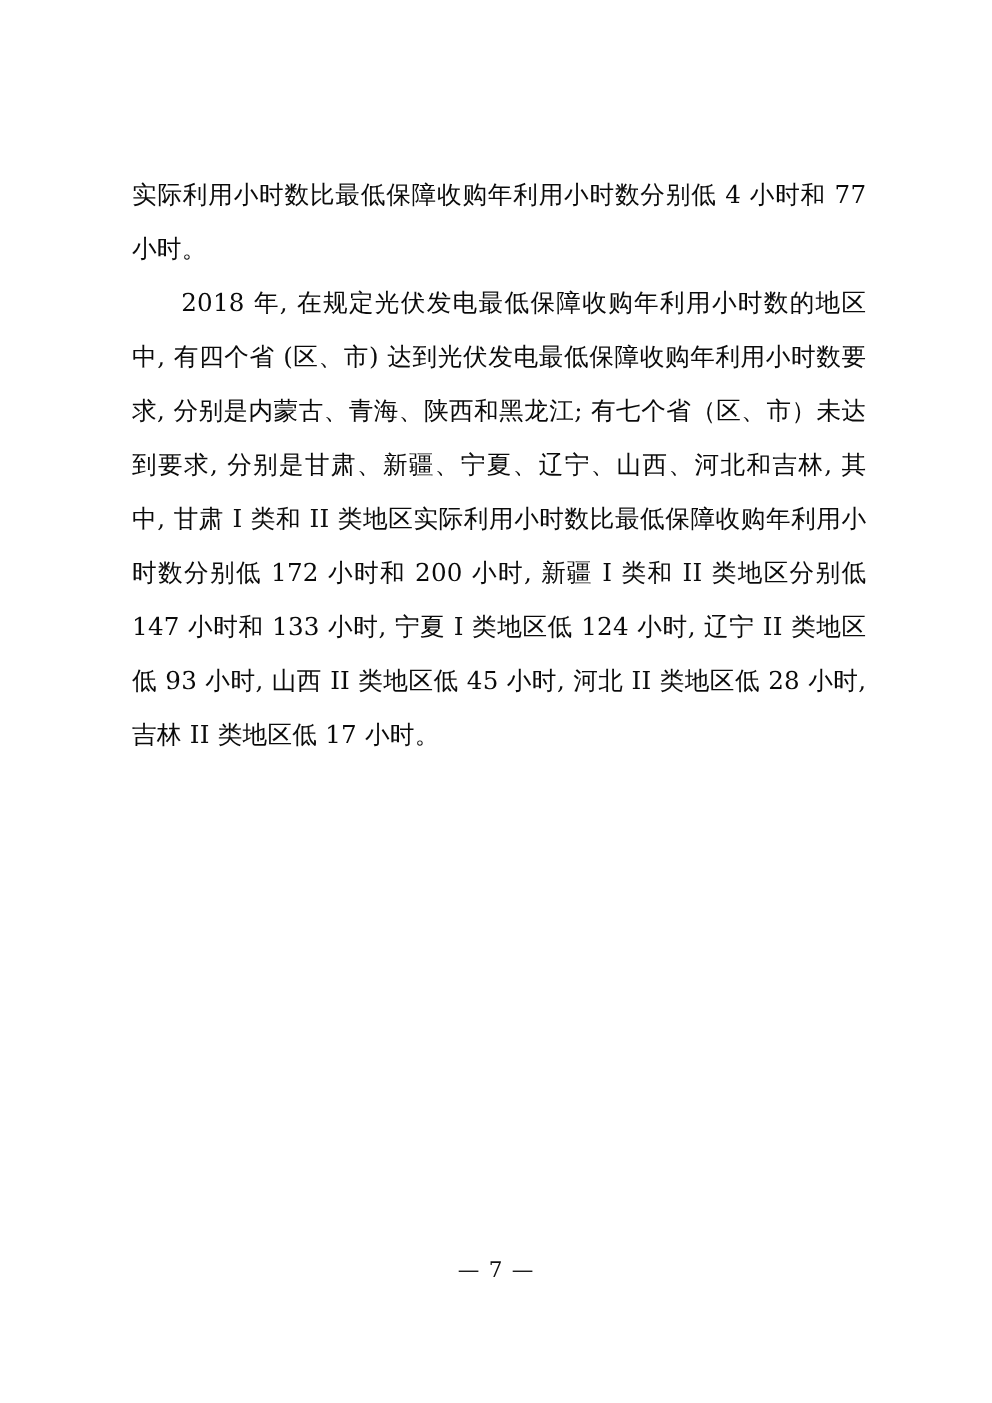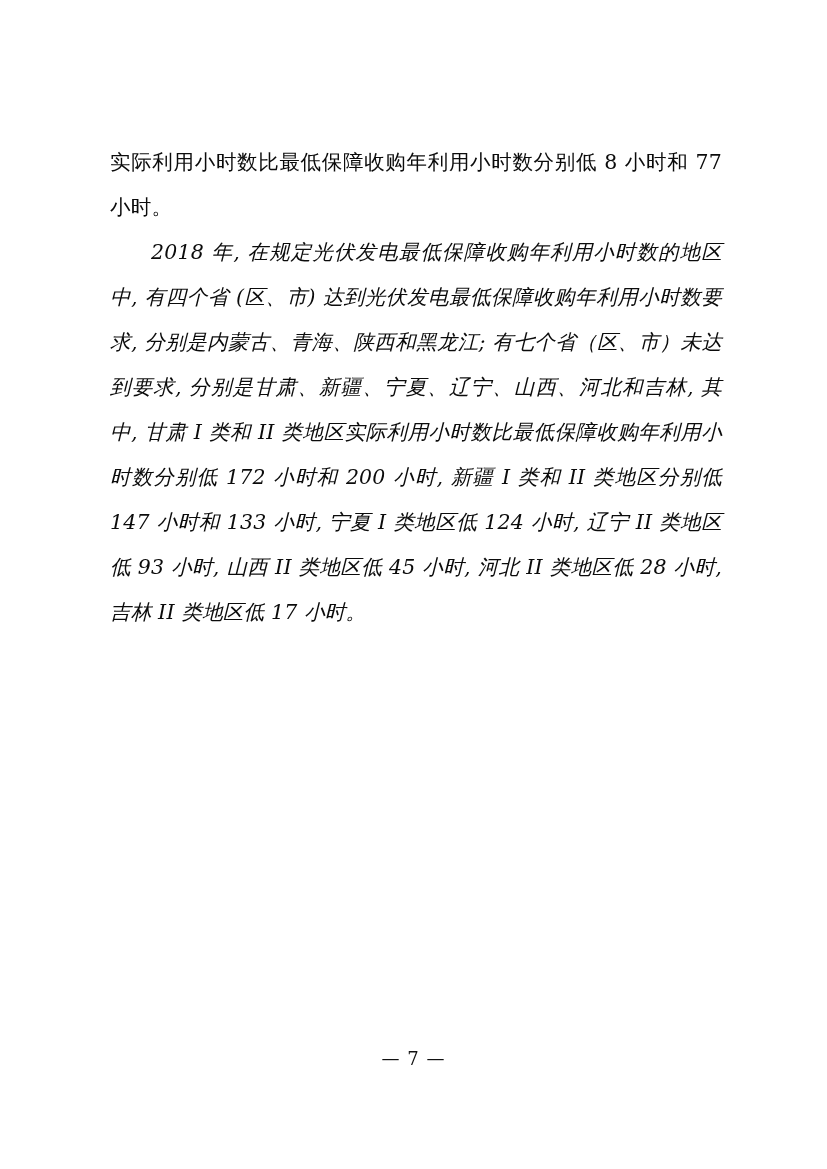--- a/index.html
+++ b/index.html
@@ -33,21 +33,20 @@
     font-size: 20.5px;
     line-height: 45px;
     letter-spacing: 0.2px;
     text-align: justify;
     text-justify: inter-ideograph;
     margin: 0;
     color: #0b0b0b;
   }
   .para.indent {
     text-indent: 41px;
-    font-style: italic;
   }
   .para + .para {
     margin-top: 0;
   }
   .footer {
     position: absolute;
     left: 0;
     top: 1048px;
     width: 827px;
     text-align: center;
@@ -56,19 +55,19 @@
     color: #111111;
     font-family: "DejaVu Serif", "Liberation Serif", serif;
   }
 </style>
 </head>
 <body>
 
 <div class="page">
 
   <div class="content">
-    <p class="para">实际利用小时数比最低保障收购年利用小时数分别低 8 小时和 77 小时。</p>
+    <p class="para">实际利用小时数比最低保障收购年利用小时数分别低 4 小时和 77 小时。</p>
     <p class="para indent">2018 年, 在规定光伏发电最低保障收购年利用小时数的地区中, 有四个省 (区、市) 达到光伏发电最低保障收购年利用小时数要求, 分别是内蒙古、青海、陕西和黑龙江; 有七个省（区、市）未达到要求, 分别是甘肃、新疆、宁夏、辽宁、山西、河北和吉林, 其中, 甘肃 I 类和 II 类地区实际利用小时数比最低保障收购年利用小时数分别低 172 小时和 200 小时, 新疆 I 类和 II 类地区分别低 147 小时和 133 小时, 宁夏 I 类地区低 124 小时, 辽宁 II 类地区低 93 小时, 山西 II 类地区低 45 小时, 河北 II 类地区低 28 小时, 吉林 II 类地区低 17 小时。</p>
   </div>
 
   <div class="footer">— 7 —</div>
 
 </div>
 
 </body></html>

